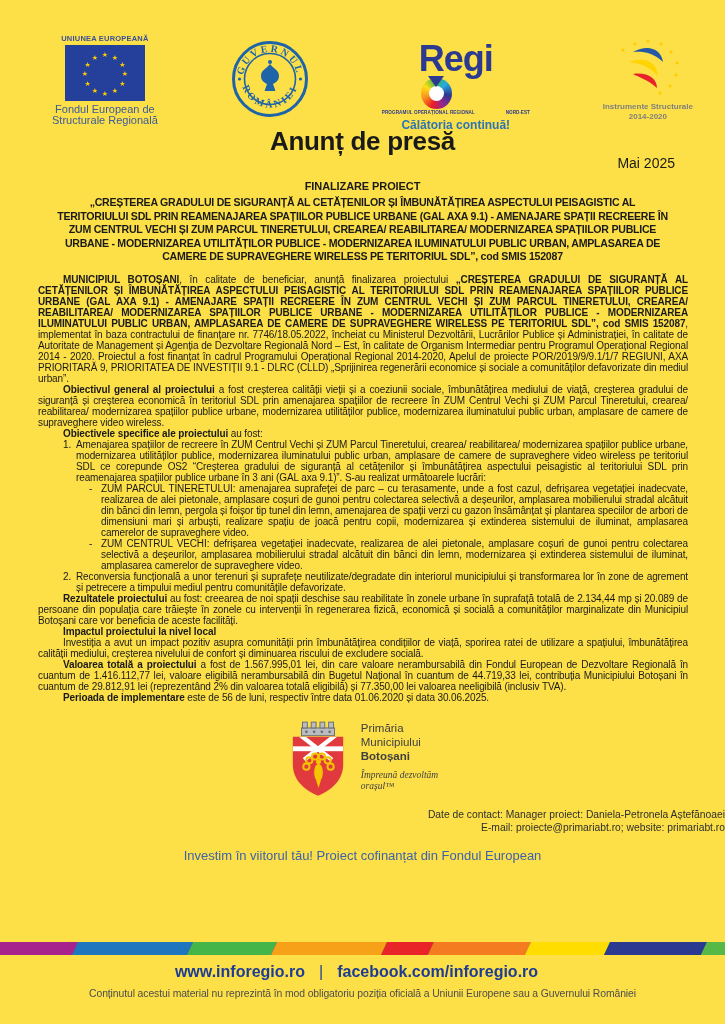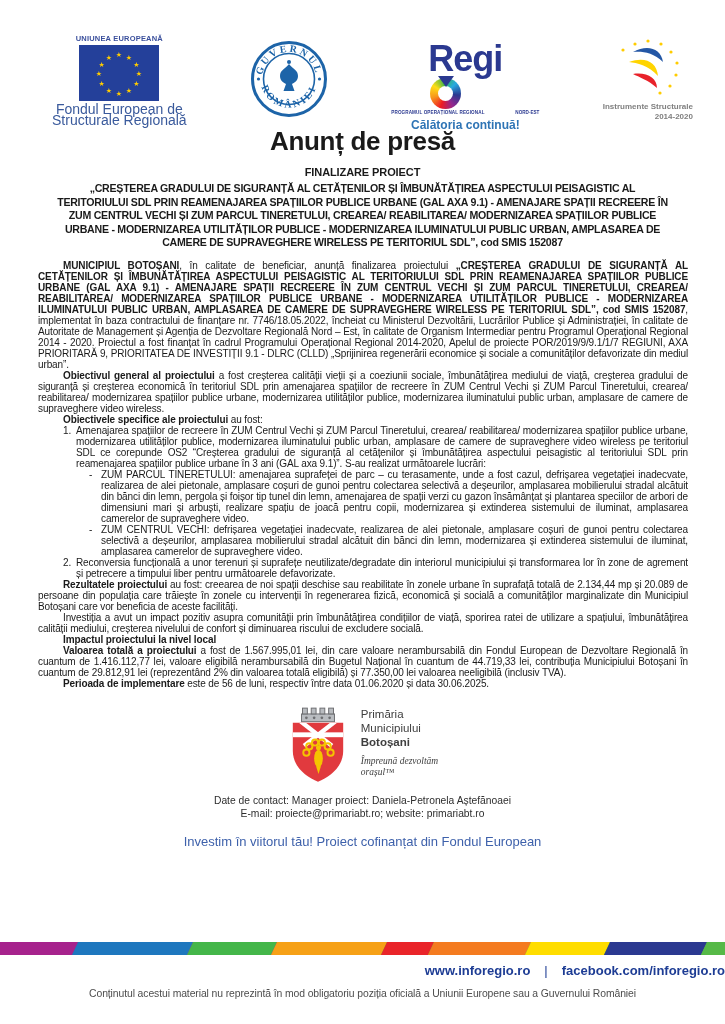--- a/index.html
+++ b/index.html
@@ -1,41 +1,41 @@
 <!DOCTYPE html>
 <html><head>
 <meta charset="utf-8">
 <style>
   html,body{margin:0;padding:0;background:#e8e8e8;}
   .page{
-    width:725px;height:1024px;margin:0 auto;background:#ffffff;
+    width:725px;height:1024px;margin:0 auto;background:#fde047;
     font-family:"Liberation Sans",sans-serif;color:#1a1a1a;
     position:relative;overflow:hidden;
   }
   
   .logos{display:flex;align-items:flex-start;justify-content:space-between;
     padding:34px 30px 0 52px;height:92px;}
   .logo-cell{display:flex;flex-direction:column;align-items:center;}
   .eu-label{font-size:7.5px;font-weight:bold;color:#3a4f9c;letter-spacing:.2px;margin-bottom:2px;}
-  .eu-caption{font-size:14px;color:#3a5a9c;text-align:center;line-height:10.5px;margin-top:3px;}
+  .eu-caption{font-size:11px;color:#3a5a9c;text-align:center;line-height:10.5px;margin-top:3px;}
   .gov-cell{margin-top:6px;}
   .regio-cell{margin-top:8px;}
   .regio-row{display:flex;align-items:flex-start;flex-direction:column;}
   .regio-word{font-size:36px;font-weight:800;color:#2b3990;line-height:34px;letter-spacing:-1px;}
   .regio-o{position:relative;width:31px;height:31px;border-radius:50%;margin-left:2px;margin-top:2px;
     background:conic-gradient(from 200deg,#ed1c24,#f7941d,#ffde17,#39b54a,#27aae1,#2b3990,#92278f,#ed1c24);}
   .regio-o::after{content:"";position:absolute;inset:8px;background:#fff;border-radius:50%;}
   .regio-o .notch{position:absolute;top:-2px;left:50%;transform:translateX(-50%);width:0;height:0;z-index:2;
     border-left:8px solid transparent;border-right:8px solid transparent;border-top:11px solid #2b3990;}
   .regio-subrow{display:flex;justify-content:space-between;width:148px;margin-top:1px;}
   .regio-subl{font-size:4.6px;font-weight:bold;color:#2b3990;letter-spacing:.1px;}
   .regio-subr{font-size:4.6px;font-weight:bold;color:#2b3990;}
   .regio-tag{font-size:12px;font-weight:bold;color:#2e74b5;margin-top:3px;}
   .instr-cell{margin-top:4px;margin-right:2px;}
-  .instr-caption{font-size:8px;font-weight:bold;color:#7f7f7f;text-align:right;line-height:10px;margin-top:2px;}
+  .instr-caption{font-size:8px;font-weight:bold;color:#7f7f7f;text-align:center;line-height:10px;margin-top:2px;}
   
   .doc-title{text-align:center;font-size:26px;font-weight:800;letter-spacing:-.3px;}
   .doc-date{text-align:right;font-size:14px;margin:-2px 50px 0 0;}
   .h1{text-align:center;font-size:11px;font-weight:bold;margin-top:9px;letter-spacing:-.1px;}
   .h2{width:616px;margin:4px auto 0;text-align:center;font-size:10.6px;font-weight:bold;
     line-height:13.6px;letter-spacing:-.25px;}
   
   .body-text{margin:10px 37px 0 38px;font-size:10px;line-height:11px;
     text-align:justify;letter-spacing:-.12px;}
   .para{margin:0;}
@@ -47,28 +47,28 @@
   .sub{margin-left:13px;}
   .sli{position:relative;padding-left:12px;}
   .sli .dash{position:absolute;left:0;top:0;}
   
   .city-block{display:flex;justify-content:center;align-items:center;margin-top:13px;gap:12px;}
   .city-text{font-size:11.5px;line-height:14px;color:#404040;}
   .city-bold{font-weight:bold;}
   .city-slogan{font-family:"Liberation Serif",serif;font-style:italic;font-size:9.5px;
     line-height:11px;color:#404040;margin-top:7px;}
   
-  .contact{margin-top:10px;text-align:center;font-size:10.3px;line-height:13.2px;color:#2e2e2e;}
+  .contact{margin-top:10px;text-align:right;font-size:10.3px;line-height:13.2px;color:#2e2e2e;}
   .invest{margin-top:13px;text-align:center;font-size:13px;line-height:17.5px;color:#3e61ab;font-weight:500;}
   
   .stripe{position:absolute;left:0;right:0;top:942px;height:13px;display:flex;overflow:hidden;
     background:linear-gradient(90deg,#a6228c 0 50%,#56b947 50% 100%);}
   .stripe i{display:block;height:100%;transform:skewX(-25deg);}
-  .footer-links{position:absolute;left:0;right:0;top:963px;text-align:right;
-    font-size:13px;font-weight:bold;color:#1d3c94;}
+  .footer-links{position:absolute;left:0;right:12px;top:963px;text-align:center;
+    font-size:16px;font-weight:bold;color:#1d3c94;}
   .footer-links .sep{margin:0 14px;font-weight:400;}
   .disclaimer{position:absolute;left:0;right:0;top:988px;text-align:center;
     font-size:10.4px;color:#4d4d4d;letter-spacing:-.1px;}
 </style>
 </head>
 <body>
 
 <div class="page">
 
   <div class="logos">
@@ -153,42 +153,43 @@
         <path d="M22 36 C 36 34 46 40 46 50 C 37 42 28 39 22 36 Z" fill="#e8222a"></path>
       </svg>
       <div class="instr-caption">
         <div>Instrumente Structurale</div>
         <div>2014-2020</div>
       </div>
     </div>
   </div>
 
   <div class="doc-title">Anunț de presă</div>
+  <div class="doc-date">Mai 2025</div>
   <div class="h1">FINALIZARE PROIECT</div>
   <div class="h2">„CREȘTEREA GRADULUI DE SIGURANȚĂ AL CETĂȚENILOR ȘI ÎMBUNĂTĂȚIREA ASPECTULUI PEISAGISTIC AL TERITORIULUI SDL PRIN REAMENAJAREA SPAȚIILOR PUBLICE URBANE (GAL AXA 9.1) - AMENAJARE SPAȚII RECREERE ÎN ZUM CENTRUL VECHI ȘI ZUM PARCUL TINERETULUI, CREAREA/ REABILITAREA/ MODERNIZAREA SPAȚIILOR PUBLICE URBANE - MODERNIZAREA UTILITĂȚILOR PUBLICE - MODERNIZAREA ILUMINATULUI PUBLIC URBAN, AMPLASAREA DE CAMERE DE SUPRAVEGHERE WIRELESS PE TERITORIUL SDL”, cod SMIS 152087</div>
 
   <div class="body-text">
     <p class="para ind"><span class="b">MUNICIPIUL BOTOȘANI</span><span>, în calitate de beneficiar, anunță finalizarea proiectului </span><span class="b">„CREȘTEREA GRADULUI DE SIGURANȚĂ AL CETĂȚENILOR ȘI ÎMBUNĂTĂȚIREA ASPECTULUI PEISAGISTIC AL TERITORIULUI SDL PRIN REAMENAJAREA SPAȚIILOR PUBLICE URBANE (GAL AXA 9.1) - AMENAJARE SPAȚII RECREERE ÎN ZUM CENTRUL VECHI ȘI ZUM PARCUL TINERETULUI, CREAREA/ REABILITAREA/ MODERNIZAREA SPAȚIILOR PUBLICE URBANE - MODERNIZAREA UTILITĂȚILOR PUBLICE - MODERNIZAREA ILUMINATULUI PUBLIC URBAN, AMPLASAREA DE CAMERE DE SUPRAVEGHERE WIRELESS PE TERITORIUL SDL”, cod SMIS 152087</span><span>, implementat în baza contractului de finanțare nr. 7746/18.05.2022, încheiat cu Ministerul Dezvoltării, Lucrărilor Publice și Administrației, în calitate de Autoritate de Management și Agenția de Dezvoltare Regională Nord – Est, în calitate de Organism Intermediar pentru Programul Operațional Regional 2014 - 2020. Proiectul a fost finanțat în cadrul Programului Operațional Regional 2014-2020, Apelul de proiecte POR/2019/9/9.1/1/7 REGIUNI, AXA PRIORITARĂ 9, PRIORITATEA DE INVESTIȚII 9.1 - DLRC (CLLD) „Sprijinirea regenerării economice și sociale a comunităților defavorizate din mediul urban”.</span></p>
     <p class="para ind"><span class="b">Obiectivul general al proiectului</span><span> a fost creșterea calității vieții și a coeziunii sociale, îmbunătățirea mediului de viață, creșterea gradului de siguranță și creșterea economică în teritoriul SDL prin amenajarea spațiilor de recreere în ZUM Centrul Vechi și ZUM Parcul Tineretului, crearea/ reabilitarea/ modernizarea spațiilor publice urbane, modernizarea utilităților publice, modernizarea iluminatului public urban, amplasare de camere de supraveghere video wireless.</span></p>
     <p class="para ind"><span class="b">Obiectivele specifice ale proiectului</span><span> au fost:</span></p>
     <div class="olist">
       <div class="oli">
         <span class="num">1.</span><span>Amenajarea spațiilor de recreere în ZUM Centrul Vechi și ZUM Parcul Tineretului, crearea/ reabilitarea/ modernizarea spațiilor publice urbane, modernizarea utilităților publice, modernizarea iluminatului public urban, amplasare de camere de supraveghere video wireless pe teritoriul SDL ce corepunde OS2 “Creșterea gradului de siguranță al cetățenilor și îmbunătățirea aspectului peisagistic al teritoriului SDL prin reamenajarea spațiilor publice urbane în 3 ani (GAL axa 9.1)”. S-au realizat următoarele lucrări:</span>
         <div class="sub">
           <div class="sli"><span class="dash">-</span><span>ZUM PARCUL TINERETULUI: amenajarea suprafeței de parc – cu terasamente, unde a fost cazul, defrișarea vegetației inadecvate, realizarea de alei pietonale, amplasare coșuri de gunoi pentru colectarea selectivă a deșeurilor, amplasarea mobilierului stradal alcătuit din bănci din lemn, pergola și foișor tip tunel din lemn, amenajarea de spații verzi cu gazon însămânțat și plantarea speciilor de arbori de dimensiuni mari și arbuști, realizare spațiu de joacă pentru copii, modernizarea și extinderea sistemului de iluminat, amplasarea camerelor de supraveghere video.</span></div>
           <div class="sli"><span class="dash">-</span><span>ZUM CENTRUL VECHI: defrișarea vegetației inadecvate, realizarea de alei pietonale, amplasare coșuri de gunoi pentru colectarea selectivă a deșeurilor, amplasarea mobilierului stradal alcătuit din bănci din lemn, modernizarea și extinderea sistemului de iluminat, amplasarea camerelor de supraveghere video.</span></div>
         </div>
       </div>
       <div class="oli">
-        <span class="num">2.</span><span>Reconversia funcțională a unor terenuri și suprafețe neutilizate/degradate din interiorul municipiului și transformarea lor în zone de agrement și petrecere a timpului liber pentru următoarele defavorizate.</span>
+        <span class="num">2.</span><span>Reconversia funcțională a unor terenuri și suprafețe neutilizate/degradate din interiorul municipiului și transformarea lor în zone de agrement și petrecere a timpului mediul pentru comunitățile defavorizate.</span>
       </div>
     </div>
     <p class="para ind"><span class="b">Rezultatele proiectului</span><span> au fost: creearea de noi spații deschise sau reabilitate în zonele urbane în suprafață totală de 2.134,44 mp și 20.089 de persoane din populația care trăiește în zonele cu intervenții în regenerarea fizică, economică și socială a comunităților marginalizate din Municipiul Botoșani care vor beneficia de aceste facilități.</span></p>
+    <p class="para ind b">Impactul proiectului la nivel local</p>
     <p class="para ind">Investiția a avut un impact pozitiv asupra comunității prin îmbunătățirea condițiilor de viață, sporirea ratei de utilizare a spațiului, îmbunătățirea calității mediului, creșterea nivelului de confort și diminuarea riscului de excludere socială.</p>
-    <p class="para ind b">Impactul proiectului la nivel local</p>
     <p class="para ind"><span class="b">Valoarea totală a proiectului</span><span> a fost de 1.567.995,01 lei, din care valoare nerambursabilă din Fondul European de Dezvoltare Regională în cuantum de 1.416.112,77 lei, valoare eligibilă nerambursabilă din Bugetul Național în cuantum de 44.719,33 lei, contribuția Municipiului Botoșani în cuantum de 29.812,91 lei (reprezentând 2% din valoarea totală eligibilă) și 77.350,00 lei valoarea neeligibilă (inclusiv TVA).</span></p>
     <p class="para ind"><span class="b">Perioada de implementare</span><span> este de 56 de luni, respectiv între data 01.06.2020 și data 30.06.2025.</span></p>
   </div>
 
   <div class="city-block">
     <svg width="62" height="82" viewBox="0 0 64 84">
       <g>
         <rect x="15" y="12" width="34" height="8" fill="#b9bcc0" stroke="#6d6e71" stroke-width="1"></rect>
         <rect x="16" y="6" width="5" height="6" fill="#b9bcc0" stroke="#6d6e71" stroke-width="1"></rect>
         <rect x="25" y="6" width="5" height="6" fill="#b9bcc0" stroke="#6d6e71" stroke-width="1"></rect>

